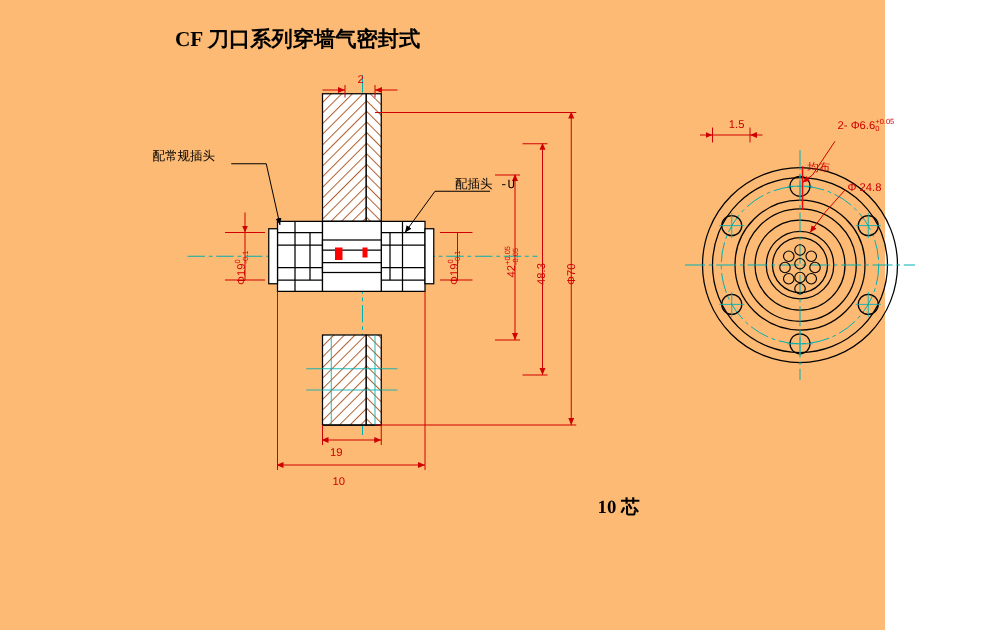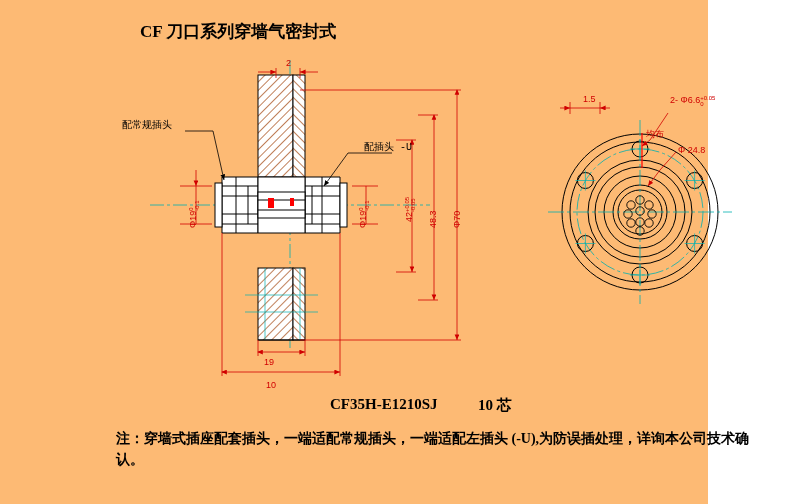--- a/index.html
+++ b/index.html
@@ -290,18 +290,16 @@
   <div class="abs dimtext red" style="left:583px; top:94px;">1.5</div>
 
   <div class="abs dimtext red" style="left:670px; top:95px;">
     <span>2- Φ6.6</span><span class="stack"><span style="display:block">+0.05</span><span style="display:block">0</span></span>
   </div>
 
   <div class="abs dimtext red" style="left:646px; top:128px;">均布</div>
 
   <div class="abs dimtext red" style="left:678px; top:145px;">Φ 24.8</div>
 
-  <div class="abs partno" style="left:330px; top:396px;">CF35H-E1210SJ</div>
   <div class="abs partno" style="left:478px; top:396px;text-align:center;">10 芯</div>
 
-  <div class="abs note" style="left:116px; top:428px;">注：穿墙式插座配套插头，一端适配常规插头，一端适配左插头 (-U),为防误插处理，详询本公司技术确认。</div>
 
 </div>
 
 </body></html>

